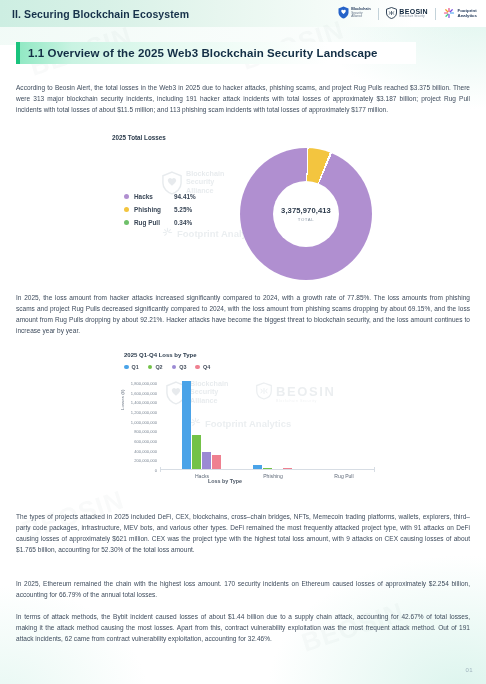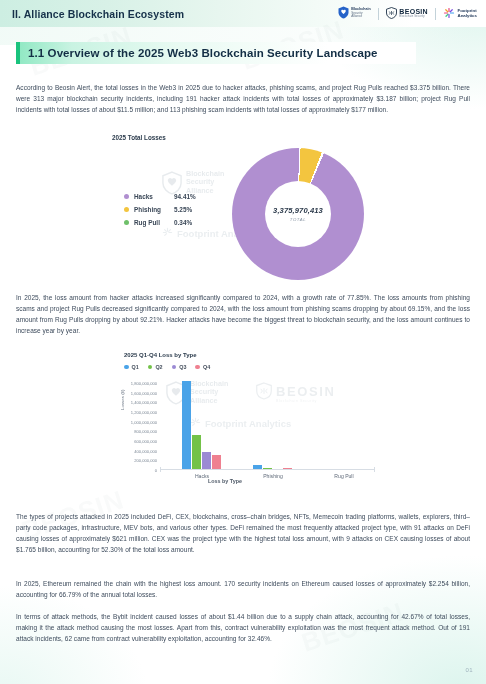--- a/index.html
+++ b/index.html
@@ -66,21 +66,21 @@
   .wm-fp{display:flex;align-items:center;gap:4px;opacity:.15;}
   .wm-fp .t{font-size:9.5px;font-weight:bold;color:#79909f;}
 
   
   .ghost{position:absolute;font-size:26px;font-weight:bold;color:rgba(120,150,140,.045);
     transform:rotate(-18deg);white-space:nowrap;pointer-events:none;letter-spacing:1px;}
 
   
   .chart1{position:absolute;left:100px;top:132px;width:286px;height:152px;}
   .chart1-title{font-size:6.3px;font-weight:bold;color:#2b3b4c;position:absolute;left:12px;top:2px;}
-  .donut-wrap{position:absolute;left:132px;top:16px;width:132px;height:132px;font-style:italic;}
+  .donut-wrap{position:absolute;left:140px;top:16px;width:132px;height:132px;}
   .donut{width:132px;height:132px;border-radius:50%;
     background:conic-gradient(from 0deg,
       #b08fd0 0deg 0.7deg,
       #ffffff 0.7deg 2.2deg,
       #f3c53f 2.2deg 21.1deg,
       #ffffff 21.1deg 23.2deg,
       #b08fd0 23.2deg 360deg);}
   .donut-hole{position:absolute;left:33px;top:33px;width:66px;height:66px;border-radius:50%;
     background:#fff;display:flex;flex-direction:column;align-items:center;justify-content:center;}
   .donut-total{font-size:7.6px;font-weight:bold;color:#2c3a4b;letter-spacing:.1px;}
@@ -121,21 +121,21 @@
 </head>
 <body>
 
 <div class="page">
 
   <div class="wash-tr"></div>
   <div class="wash-br"></div>
   <div class="wash-bl"></div>
 
   <div class="header">
-    <div class="header-title">II. Alliance Blockchain Ecosystem</div>
+    <div class="header-title">II. Securing Blockchain Ecosystem</div>
 
     <div class="logos">
 
       <div class="logo">
         <span>
           <svg width="11" height="13" viewBox="0 0 22 26">
             <path d="M11 1 L21 5 V13 C21 19 16 23.5 11 25 C6 23.5 1 19 1 13 V5 Z" fill="#2563c9"></path>
             <path d="M11 8.5 c-1.6-2-4.6-1-4.6 1.6 C6.4 13 11 16 11 16 s4.6-3 4.6-5.9 c0-2.6-3-3.6-4.6-1.6z" fill="#ffffff"></path>
           </svg>
         </span>

